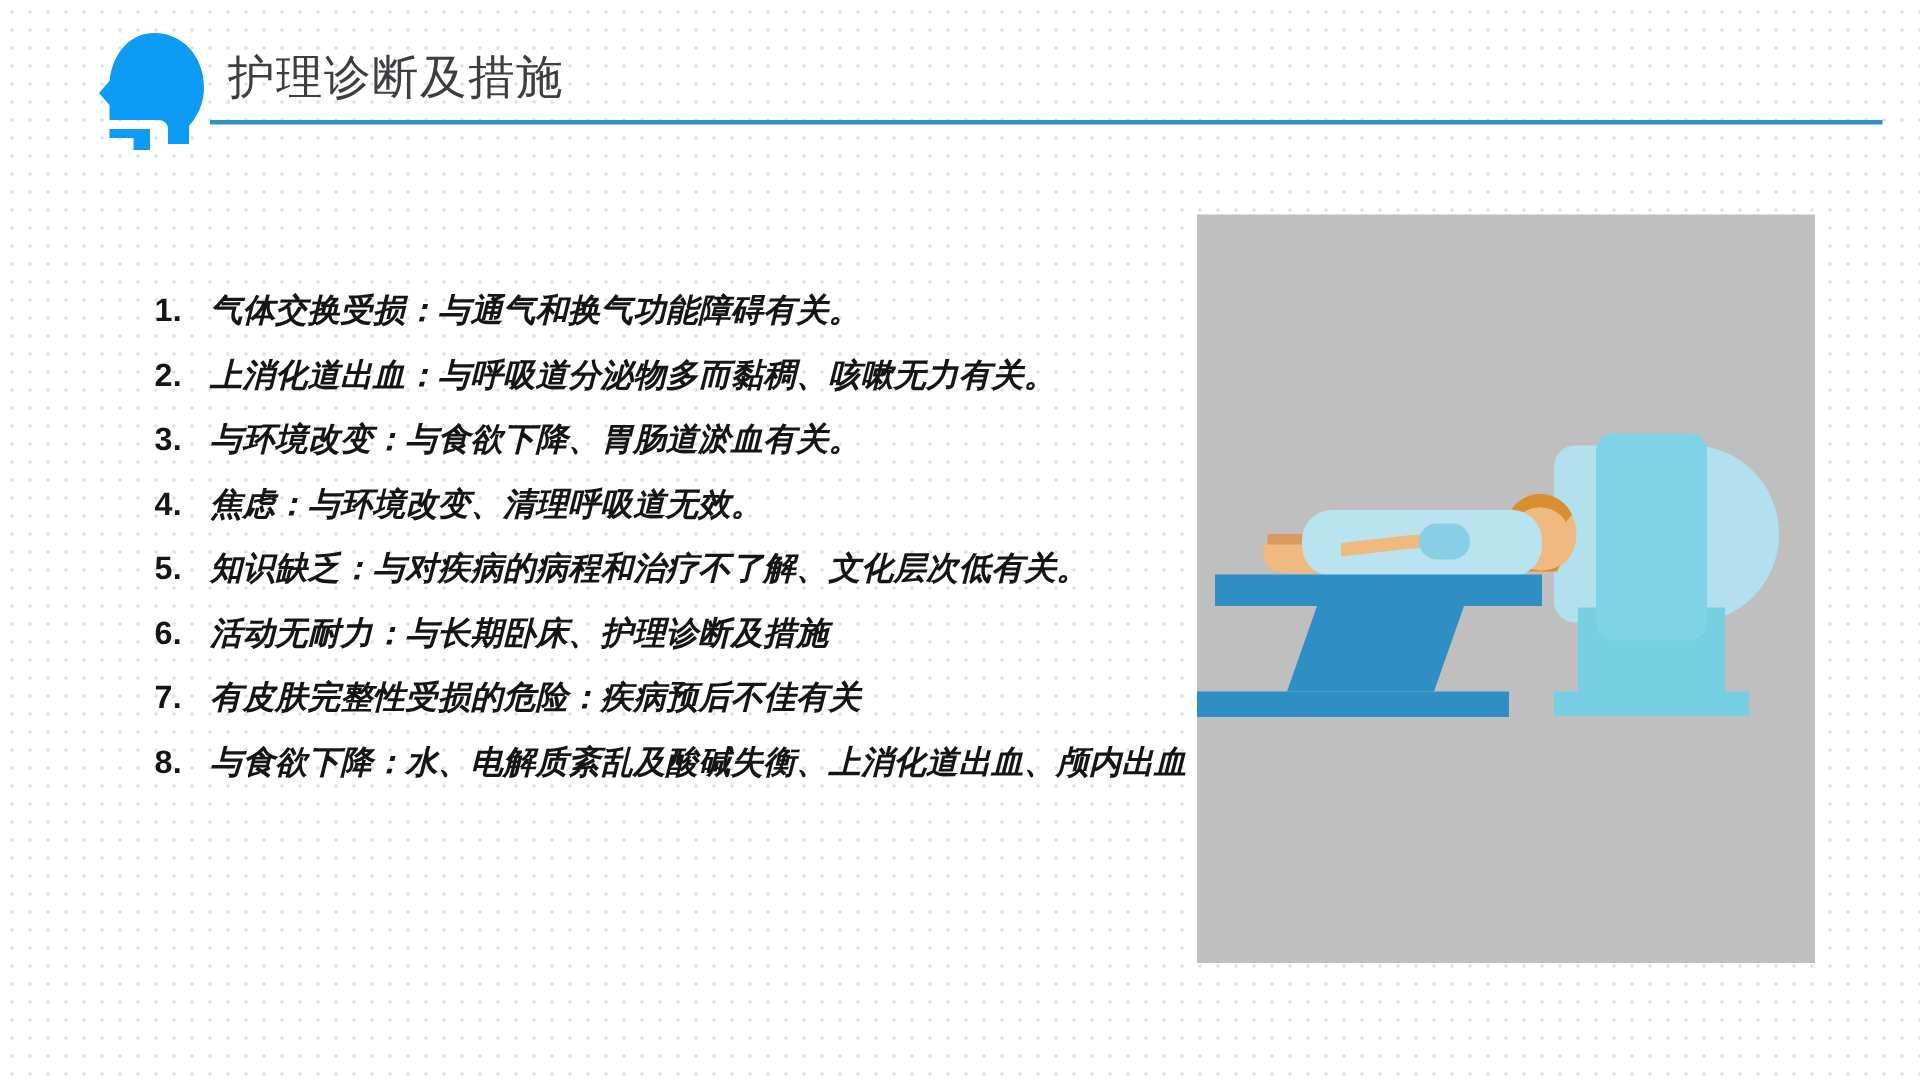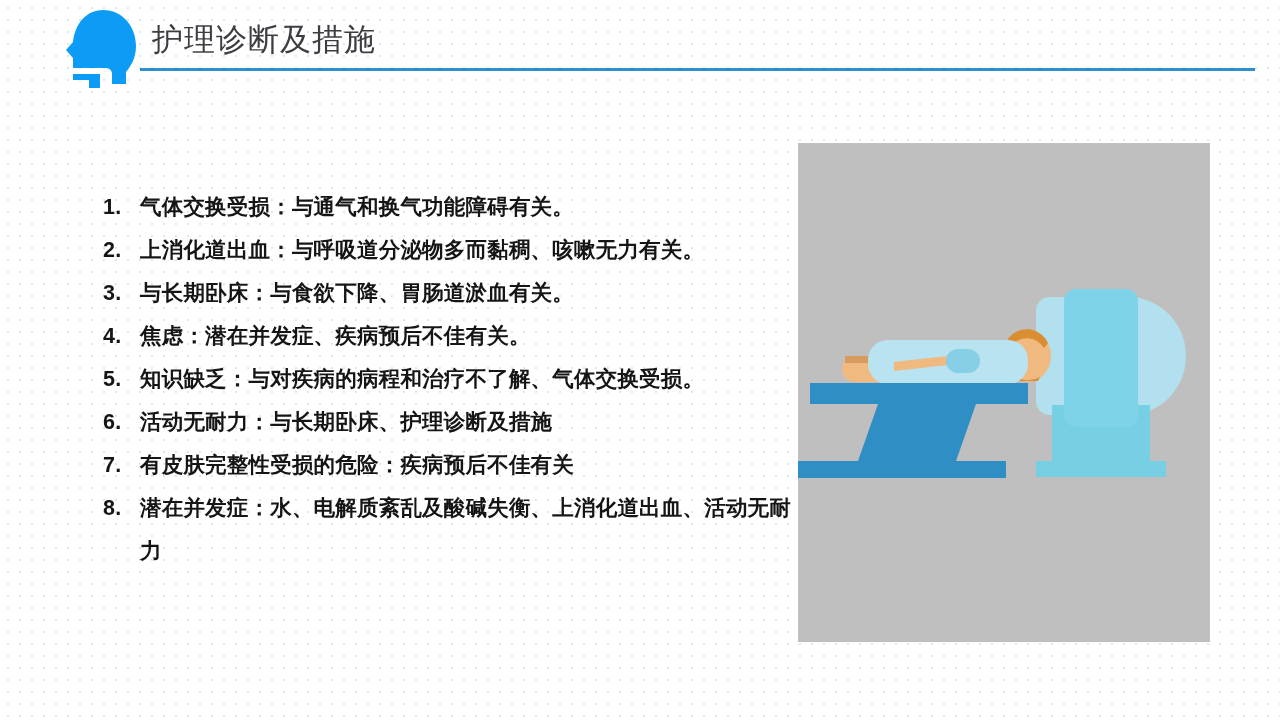--- a/index.html
+++ b/index.html
@@ -16,21 +16,21 @@
       radial-gradient(circle, #d8e8f7 1.1px, rgba(255,255,255,0) 1.3px);
     background-size: 12px 12px;
     background-position: 2px 2px;
     position: relative;
   }
 
   
   #header {
     position: absolute;
     left: 0;
-    top: 0;
+    top: 12px;
     width: 1280px;
     height: 100px;
   }
   #brand-logo {
     position: absolute;
     left: 56px;
     top: 6px;
     width: 88px;
     height: 88px;
   }
@@ -73,20 +73,21 @@
   .item-index {
     width: 37px;
     flex: 0 0 37px;
     text-align: left;
     font-weight: bold;
     font-size: 21.5px;
     color: #151515;
   }
   .item-text {
     flex: 1 1 auto;
+    font-style: italic;
   }
 
   
   #illustration-frame {
     position: absolute;
     left: 798px;
     top: 143px;
     width: 412px;
     height: 499px;
     background: #bfbfbf;
@@ -135,46 +136,46 @@
     <span class="item-text">气体交换受损：与通气和换气功能障碍有关。</span>
   </div>
 
   <div class="list-item">
     <span class="item-index">2.</span>
     <span class="item-text">上消化道出血：与呼吸道分泌物多而黏稠、咳嗽无力有关。</span>
   </div>
 
   <div class="list-item">
     <span class="item-index">3.</span>
-    <span class="item-text">与长期卧床：与食欲下降、胃肠道淤血有关。</span>
+    <span class="item-text">与环境改变：与食欲下降、胃肠道淤血有关。</span>
   </div>
 
   <div class="list-item">
     <span class="item-index">4.</span>
-    <span class="item-text">焦虑：潜在并发症、疾病预后不佳有关。</span>
+    <span class="item-text">焦虑：与环境改变、清理呼吸道无效。</span>
   </div>
 
   <div class="list-item">
     <span class="item-index">5.</span>
-    <span class="item-text">知识缺乏：与对疾病的病程和治疗不了解、气体交换受损。</span>
+    <span class="item-text">知识缺乏：与对疾病的病程和治疗不了解、文化层次低有关。</span>
   </div>
 
   <div class="list-item">
     <span class="item-index">6.</span>
     <span class="item-text">活动无耐力：与长期卧床、护理诊断及措施</span>
   </div>
 
   <div class="list-item">
     <span class="item-index">7.</span>
     <span class="item-text">有皮肤完整性受损的危险：疾病预后不佳有关</span>
   </div>
 
   <div class="list-item">
     <span class="item-index">8.</span>
-    <span class="item-text">潜在并发症：水、电解质紊乱及酸碱失衡、上消化道出血、活动无耐力</span>
+    <span class="item-text">与食欲下降：水、电解质紊乱及酸碱失衡、上消化道出血、颅内出血</span>
   </div>
 
 </div>
 
 <div id="illustration-frame">
   <svg width="412" height="499" viewBox="0 0 412 499" xmlns="http://www.w3.org/2000/svg">
 
     <rect x="0" y="0" width="412" height="499" fill="#bfbfbf"></rect>
 
     <rect x="238" y="154" width="110" height="118" rx="14" ry="14" fill="#b3e0ee"></rect>

